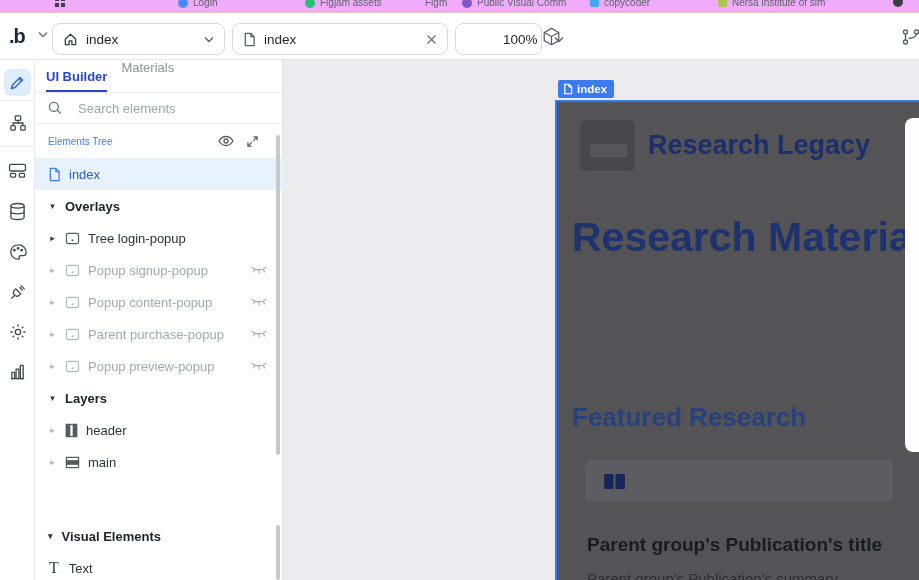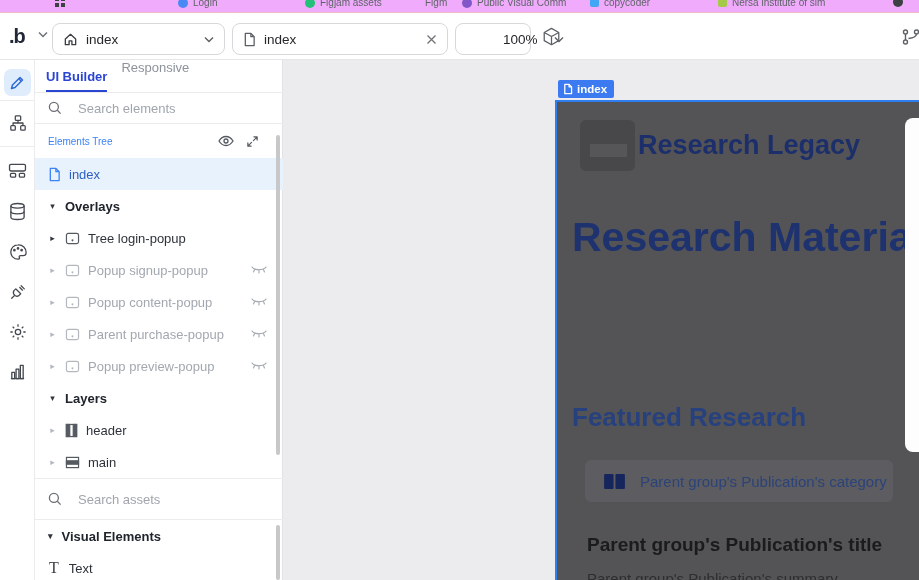--- a/index.html
+++ b/index.html
@@ -15,21 +15,21 @@
   .bm-grid { display:grid; grid-template-columns:4px 4px; gap:2px; }
   .bm-grid i { width:4px; height:4px; background:#3c4043; display:block; }
 
   
   .toolbar { position:absolute; left:0; top:13px; width:919px; height:47px; background:#fff; border-bottom:1px solid #e5e5e7; }
   .logo { position:absolute; left:9px; top:12px; font-size:20px; font-weight:bold; color:#232839; letter-spacing:-1px; }
   .logo-chev { position:absolute; left:38px; top:18px; color:#6e7278; }
   .tb-ctrl { position:absolute; top:10px; height:32px; border:1px solid #d8d8da; border-radius:8px; background:#fff; display:flex; align-items:center; gap:8px; padding:0 10px; font-size:13.5px; color:#26272b; }
   .ctrl-page { left:52px; width:173px; }
   .ctrl-tab { left:232px; width:216px; }
-  .ctrl-zoom { left:455px; width:76px;padding-left:47px; }
+  .ctrl-zoom { left:455px; width:87px;padding-left:47px; }
   .spacer { flex:1; }
   .icon { display:inline-flex; align-items:center; justify-content:center; flex:0 0 auto; }
   .tb-plain { position:absolute; top:14px; color:#5c6066; }
   .cube-btn { left:542px; }
   .branch-btn { left:901px; }
 
   
   .workspace { position:absolute; left:0; top:60px; width:919px; height:520px; }
 
   
@@ -61,21 +61,21 @@
   .asset-item { position:absolute; left:0; top:492px; width:248px; height:32px; display:flex; align-items:center; gap:10px; padding-left:14px; font-size:13px; color:#2e323a; }
   .t-glyph { font-family:"Liberation Serif", serif; font-size:16px; color:#3a3f46; line-height:1; }
   .pscroll { position:absolute; width:4px; border-radius:2px; background:#c8c8ca; right:2px; }
 
   
   .canvas { position:absolute; left:283px; top:0; width:636px; height:520px; background:#ececee; overflow:hidden; }
   .page-badge { position:absolute; left:275px; top:20px; height:18px; background:#3b7af0; color:#fff; font-size:11.5px; font-weight:700; display:flex; align-items:center; gap:4px; padding:0 7px 0 5px; border-radius:2px; z-index:6; }
   .page { position:absolute; left:272px; top:40px; width:370px; height:486px; background:#545456; border-top:2px solid #2e7ef0; border-left:2px solid #2e7ef0; }
   .plogo { position:absolute; left:23px; top:18px; width:55px; height:51px; background:#48484a; border-radius:6px; }
   .plogo::after { content:""; position:absolute; left:10px; top:24px; width:37px; height:13px; background:#565659; }
-  .pbrand { position:absolute; left:81px; top:28px; font-size:27px; font-weight:700; color:#1c2f6b; white-space:nowrap; }
+  .pbrand { position:absolute; left:91px; top:28px; font-size:27px; font-weight:700; color:#1c2f6b; white-space:nowrap; }
   .ph1 { position:absolute; left:15px; top:112px; font-size:41px; font-weight:700; color:#1d326f; white-space:nowrap; }
   .psearch { position:absolute; left:15px; top:180px; width:344px; height:59px; border:1px solid #747477; border-radius:3px; background:transparent; font-size:18px; color:#d0d0d3; padding-left:15px; font-family:"Liberation Sans",sans-serif; outline:none; }
   .psearch::placeholder { color:#96969a; }
   .ph2 { position:absolute; left:15px; top:300px; font-size:26px; font-weight:700; color:#27417e; white-space:nowrap; }
   .pcat { position:absolute; left:28px; top:358px; width:308px; height:42px; background:#5d5d61; border-radius:6px; display:flex; align-items:center; gap:14px; padding-left:18px; }
   .pcat-label { font-size:15px; color:#2c4379; white-space:nowrap; }
   .ptitle { position:absolute; left:30px; top:432px; font-size:19px; font-weight:700; color:#1a1b1d; white-space:nowrap; }
   .psummary { position:absolute; left:30px; top:468px; font-size:15px; color:#2e2e31; white-space:nowrap; }
   .page-scrollbar { position:absolute; left:622px; top:58px; width:17px; height:334px; background:#fdfdfd; border-radius:8px 0 0 8px; z-index:5; }
 
@@ -247,21 +247,21 @@
             <rect x="3" y="10" width="3" height="6.5"></rect>
             <rect x="7.5" y="6.5" width="3" height="10"></rect>
             <rect x="12" y="2.5" width="3" height="14"></rect>
           </svg>
       </div>
     </div>
 
     <div class="panel">
       <div class="panel-tabs">
         <span class="ptab-active">UI Builder</span>
-        <span class="ptab">Responsive</span>
+        <span class="ptab">Materials</span>
       </div>
 
       <div class="search-row" style="top:33px">
         <span class="icon">
           <svg width="14" height="14" viewBox="0 0 15 15" fill="none" stroke="#6b7077" stroke-width="1.4">
               <circle cx="6.3" cy="6.3" r="4.8"></circle>
               <path d="M10 10l3.5 3.5"></path>
             </svg>
         </span>
         <input type="text" placeholder="Search elements" style="">
@@ -397,29 +397,20 @@
           <span class="icon">
             <svg width="15" height="13" viewBox="0 0 16 14" fill="none" stroke="#565a61" stroke-width="1.3">
                 <rect x="1.5" y="1.5" width="13" height="11"></rect>
                 <rect x="1.5" y="5.2" width="13" height="3.6" fill="#565a61"></rect>
               </svg>
           </span>
           <span>main</span>
         </div>
       </div>
 
-      <div class="search-row asset-search">
-        <span class="icon">
-          <svg width="14" height="14" viewBox="0 0 15 15" fill="none" stroke="#6b7077" stroke-width="1.4">
-              <circle cx="6.3" cy="6.3" r="4.8"></circle>
-              <path d="M10 10l3.5 3.5"></path>
-            </svg>
-        </span>
-        <input type="text" placeholder="Search assets" style="">
-      </div>
 
       <div class="asset-section">
         <span class="caret" style="font-size:9px;color:#31353c">▾</span>
         <span>Visual Elements</span>
       </div>
 
       <div class="asset-item">
         <span class="t-glyph">T</span>
         <span>Text</span>
       </div>
@@ -444,21 +435,20 @@
         <div class="pbrand">Research Legacy</div>
         <div class="ph1">Research Materials</div>
         <div class="ph2">Featured Research</div>
         <div class="pcat">
           <span class="icon">
             <svg width="23" height="17" viewBox="0 0 24 18" fill="#16265c">
                 <rect x="1" y="1" width="10" height="16" rx="1"></rect>
                 <rect x="13" y="1" width="10" height="16" rx="1"></rect>
               </svg>
           </span>
-          <span class="pcat-label">Parent group's Publication's category</span>
         </div>
         <div class="ptitle">Parent group's Publication's title</div>
         <div class="psummary">Parent group's Publication's summary</div>
       </div>
 
       <div class="page-scrollbar"></div>
     </div>
   </div>
 </div>
 

